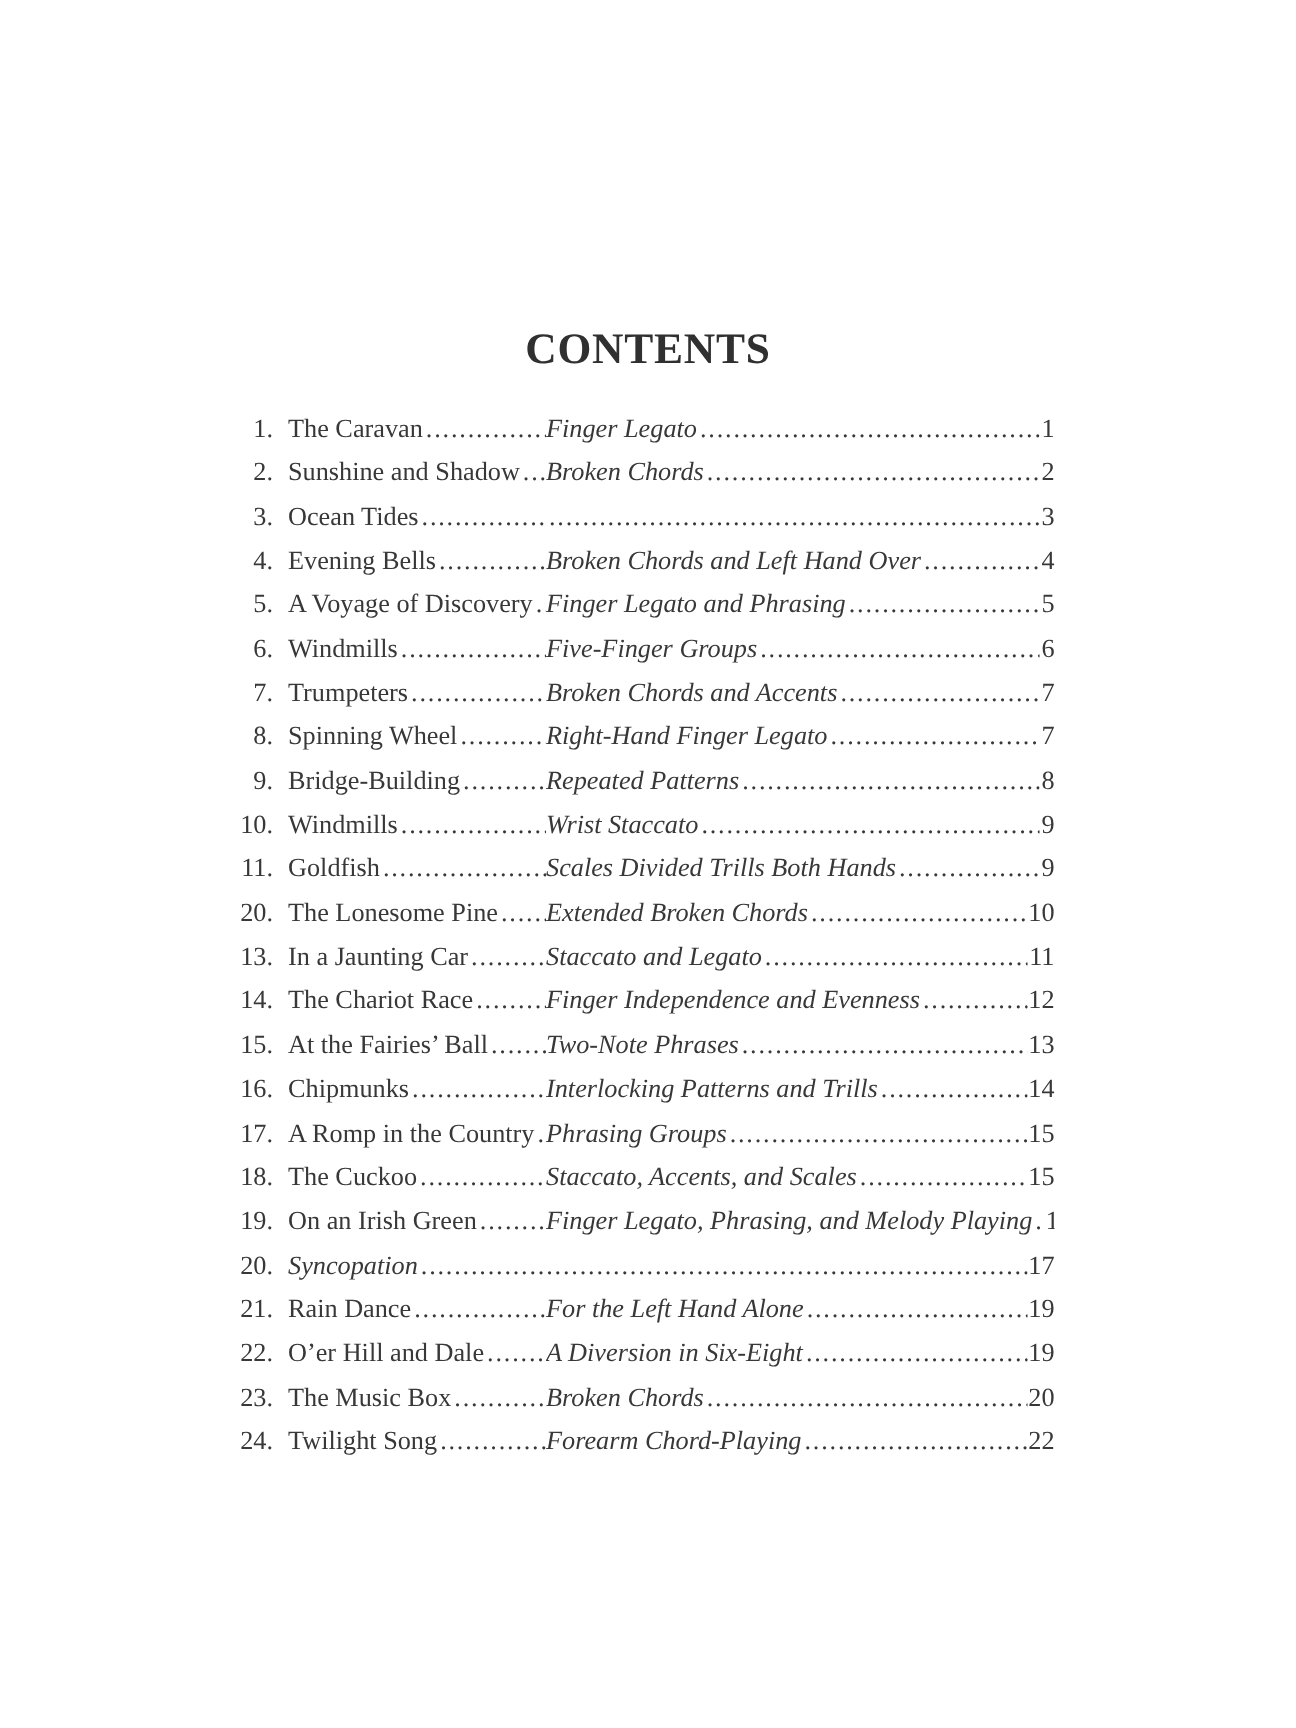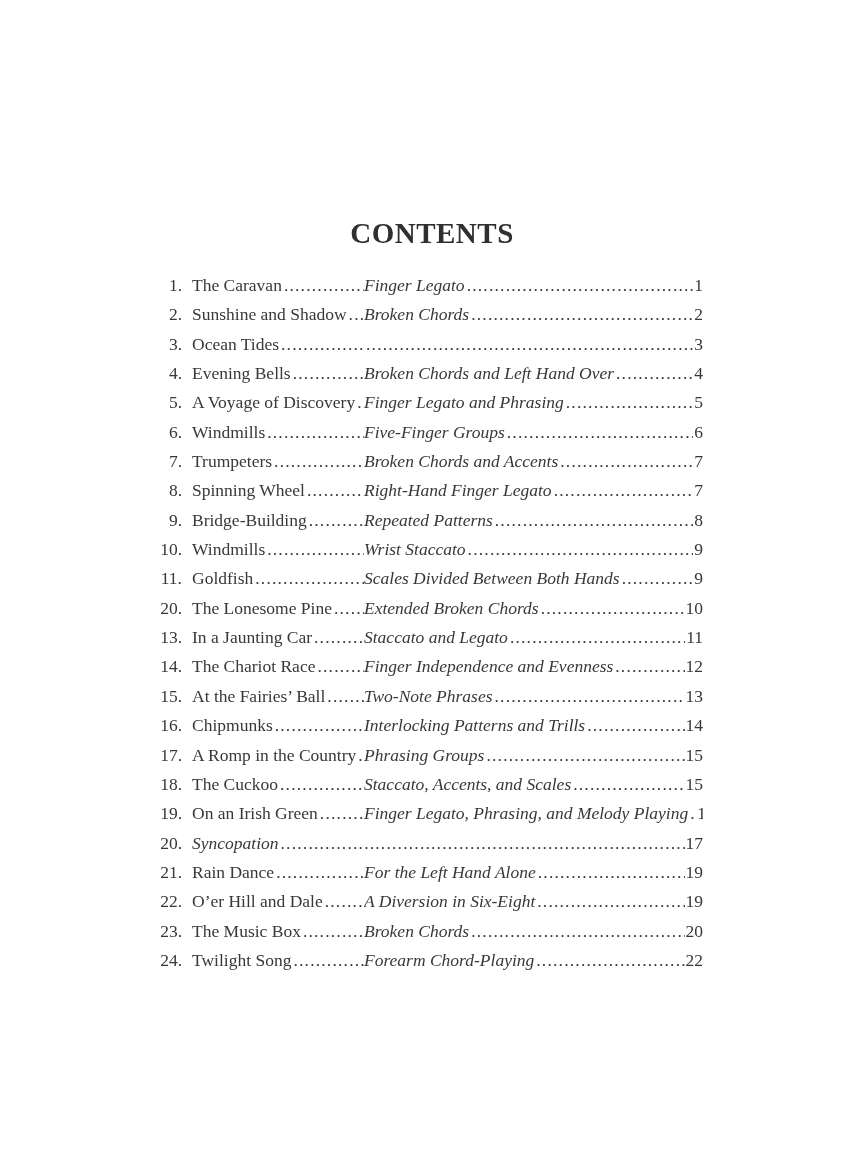--- a/index.html
+++ b/index.html
@@ -220,21 +220,21 @@
     </span>
   </div>
 
   <div class="row">
     <span class="num">11.</span>
     <span class="title-cell">
       <span class="title">Goldfish</span>
       <span class="dots"></span>
     </span>
     <span class="desc-cell">
-      <span class="technique">Scales Divided Between Both Hands</span>
+      <span class="technique">Scales Divided Trills Both Hands</span>
       <span class="dots"></span>
       <span class="pagenum">9</span>
     </span>
   </div>
 
   <div class="row">
     <span class="num">20.</span>
     <span class="title-cell">
       <span class="title">The Lonesome Pine</span>
       <span class="dots"></span>

